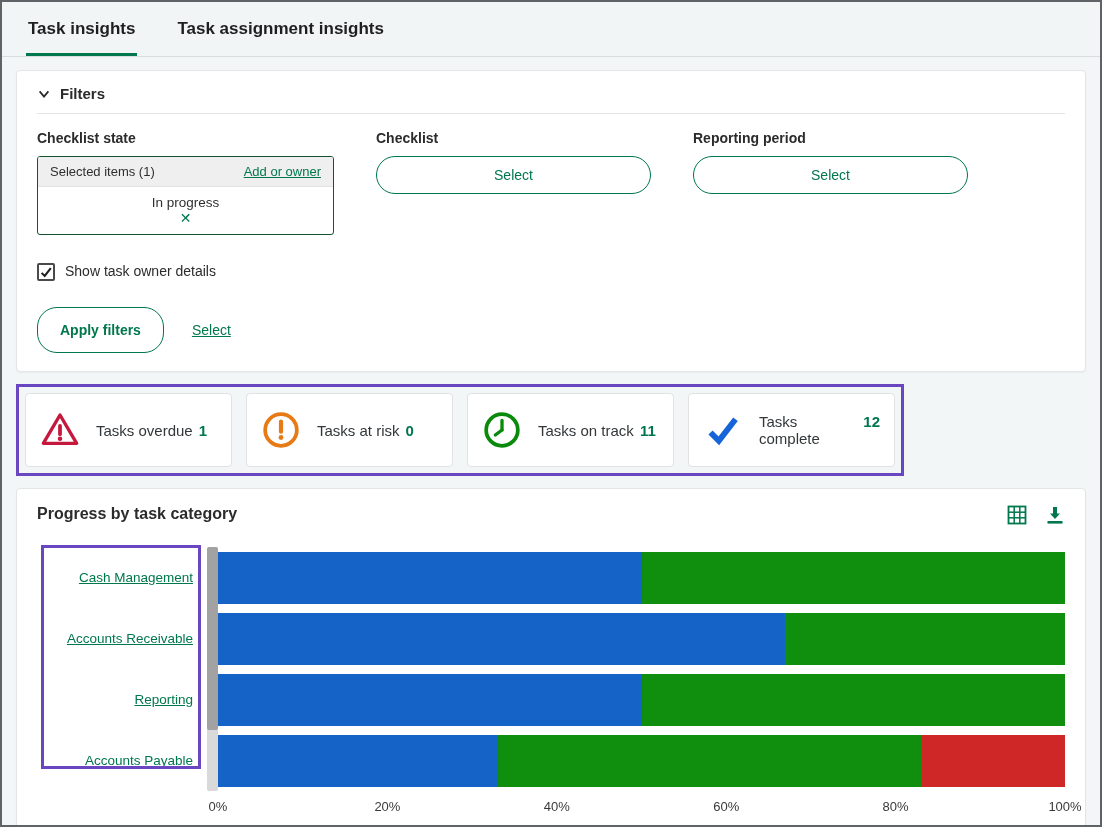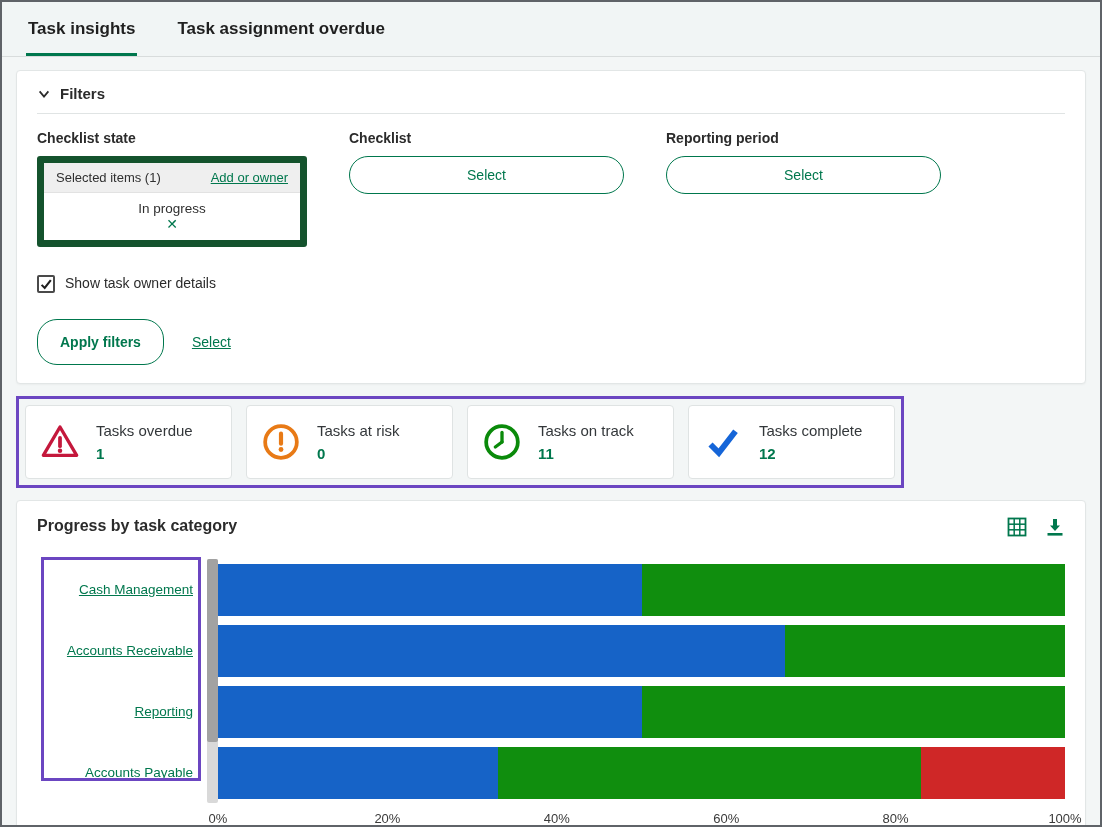--- a/index.html
+++ b/index.html
@@ -28,21 +28,21 @@
     background:#fff; border:1px solid #e2e6e6; border-radius:4px;
     box-shadow:0 1px 2px rgba(0,0,0,0.04);
   }
   
   .filters { padding:14px 20px 18px 20px; }
   .filters-head { display:flex; align-items:center; gap:9px; font-size:15px; font-weight:bold; cursor:pointer; }
   .filters hr { border:none; border-top:1px solid #e0e4e4; margin:11px 0 16px 0; }
   .filter-cols { display:flex; gap:42px; align-items:flex-start; }
   .fcol { display:flex; flex-direction:column; }
   .flabel { font-size:14px; font-weight:bold; color:#2b2b2b; margin-bottom:10px; }
-  .sel-box { width:270px; border:7px solid #14532d; border-radius:3px; background:#fff; overflow:hidden; }
+  .sel-box { width:297px; border:1px solid #14532d; border-radius:3px; background:#fff; overflow:hidden; }
   .sel-top {
     display:flex; justify-content:space-between; align-items:center;
     background:#efefef; padding:7px 12px; font-size:13px; color:#2f2f2f;
     border-bottom:1px solid #e2e2e2;
   }
   .link { color:#00774d; text-decoration:underline; cursor:pointer; }
   .sel-item { display:flex; justify-content:space-between; align-items:center; padding:8px 12px; font-size:13.5px; color:#2f2f2f;flex-direction:column; }
   .x-icon { color:#00774d; font-size:14px; cursor:pointer; padding:0 2px; }
   .pill {
     border:1px solid #00774d; color:#00774d; background:#fff;
@@ -60,21 +60,21 @@
   .clear-link { font-size:14px; }
   
   .stat-outline {
     margin-top:12px; border:3px solid #6b46c1; padding:6px;
     display:inline-flex; gap:14px; background:transparent;
   }
   .stat-card {
     width:207px; height:74px; background:#fff; border:1px solid #dfe3e3; border-radius:4px;
     display:flex; align-items:center; gap:16px; padding:10px 14px;
   }
-  .stat-text { display:flex; flex-direction:column; gap:6px; }
+  .stat-text { display:flex; gap:6px; }
   .stat-label { font-size:15px; color:#33373a; }
   .stat-value { font-size:15px; font-weight:bold; color:#00774d; }
   
   .progress { margin-top:12px; padding:16px 20px 14px 20px; }
   .prog-head { display:flex; justify-content:space-between; align-items:flex-start; }
   .ptitle { font-size:16px; font-weight:bold; color:#2b2b2b; }
   .prog-icons { display:flex; gap:18px; align-items:center; }
   .prog-icons .ico { cursor:pointer; display:flex; }
   .chart-body { position:relative; display:flex; margin-top:22px; }
   .purple-box {
@@ -93,21 +93,21 @@
   .axis { position:relative; margin-left:181px; height:22px; margin-top:4px; }
   .tick { position:absolute; transform:translateX(-50%); font-size:13px; color:#3a3a3a; top:4px; }
 </style>
 </head>
 <body>
 
 <div>
 
   <div class="tabbar">
     <div class="tab active">Task insights</div>
-    <div class="tab">Task assignment overdue</div>
+    <div class="tab">Task assignment insights</div>
   </div>
 
   <div class="content">
 
     
     <div class="card filters">
       <div class="filters-head">
         <span style="display:flex;">
           <svg width="14" height="14" viewBox="0 0 16 16">
               <polyline points="3,5 8,11 13,5" fill="none" stroke="#2b2b2b" stroke-width="2"></polyline>

